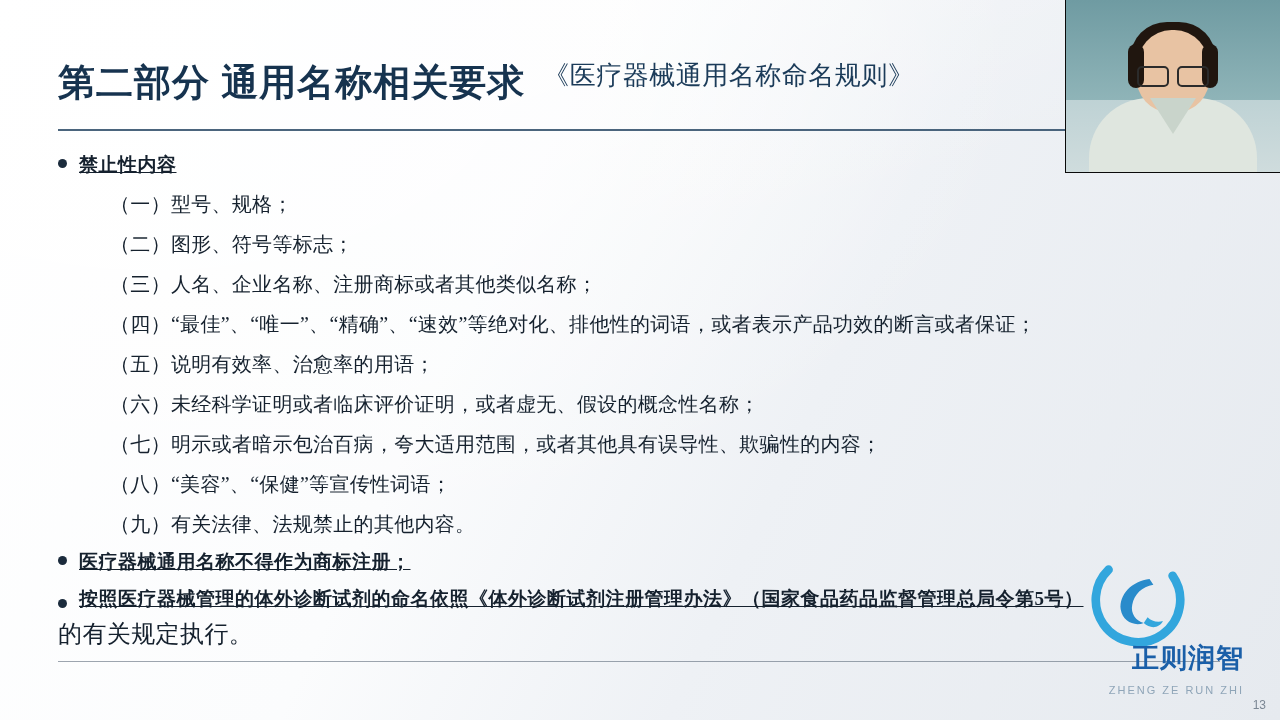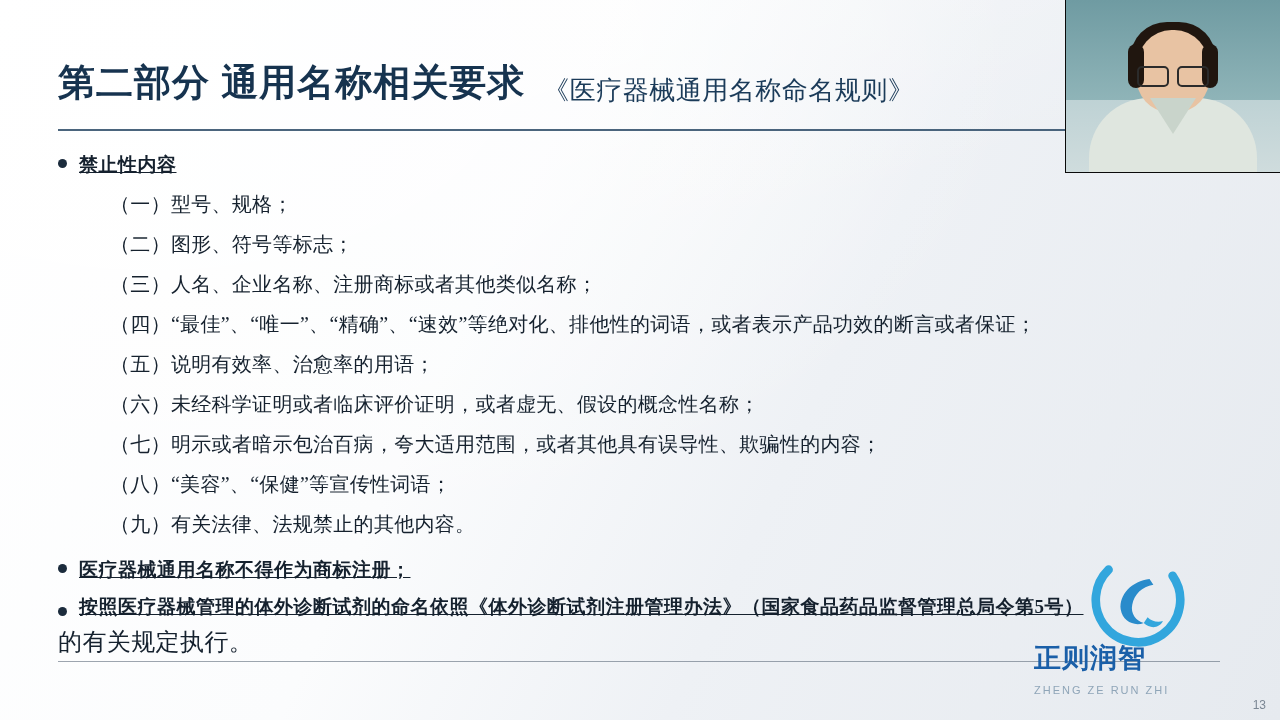--- a/index.html
+++ b/index.html
@@ -31,21 +31,21 @@
       radial-gradient(ellipse at 12% 8%, rgba(255,255,255,0.85) 0%, rgba(255,255,255,0) 55%);
   }
 
   
   .title-row {
     position: absolute;
     left: 58px;
     top: 58px;
     right: 40px;
     display: flex;
-    align-items: flex-end;
+    align-items: flex-start;
     gap: 18px;
     white-space: nowrap;
   }
   .title-main {
     font-family: "Liberation Sans", "DejaVu Sans", sans-serif;
     font-weight: bold;
     font-size: 37px;
     letter-spacing: 1px;
     color: #16334f;
   }
@@ -217,21 +217,21 @@
     clip-path: polygon(50% 100%, 0 0, 100% 0);
   }
 
   
   .logo {
     position: absolute;
     right: 36px;
     bottom: 18px;
     width: 210px;
     height: 150px;
-    text-align: left;
+    text-align: right;
   }
   .logo-mark {
     position: absolute;
     right: 58px;
     top: 0;
     width: 96px;
     height: 96px;
     opacity: 0.95;
   }
   .logo-cn {
@@ -285,21 +285,21 @@
     <div class="item-line">（一）型号、规格；</div>
     <div class="item-line">（二）图形、符号等标志；</div>
     <div class="item-line">（三）人名、企业名称、注册商标或者其他类似名称；</div>
     <div class="item-line">（四）“最佳”、“唯一”、“精确”、“速效”等绝对化、排他性的词语，或者表示产品功效的断言或者保证；</div>
     <div class="item-line">（五）说明有效率、治愈率的用语；</div>
     <div class="item-line">（六）未经科学证明或者临床评价证明，或者虚无、假设的概念性名称；</div>
     <div class="item-line">（七）明示或者暗示包治百病，夸大适用范围，或者其他具有误导性、欺骗性的内容；</div>
     <div class="item-line">（八）“美容”、“保健”等宣传性词语；</div>
     <div class="item-line">（九）有关法律、法规禁止的其他内容。</div>
 
-    <div class="bullet-line" style="margin-top:12px;">
+    <div class="bullet-line" style="margin-top:4px;">
       <span class="bullet-dot"></span>
       <span class="bullet-text">医疗器械通用名称不得作为商标注册；</span>
     </div>
 
     <div class="bullet-line" style="margin-bottom:0;align-items:center;">
       <span class="bullet-dot"></span>
       <span class="bullet-text">按照医疗器械管理的体外诊断试剂的命名依照《体外诊断试剂注册管理办法》（国家食品药品监督管理总局令第5号）</span>
     </div>
     <div class="tail-line">的有关规定执行。</div>
   </div>

